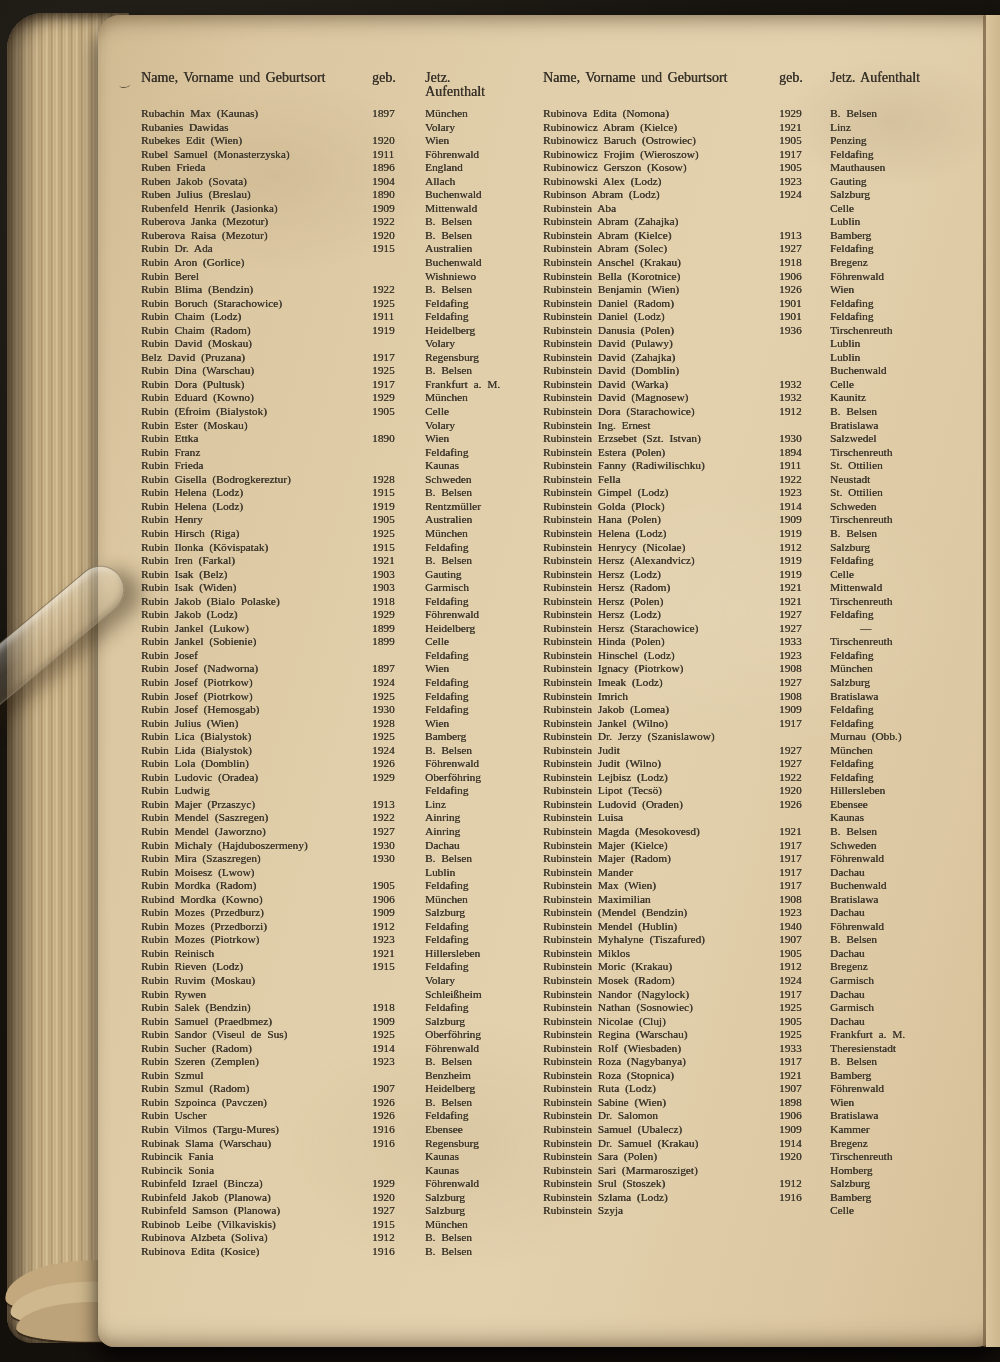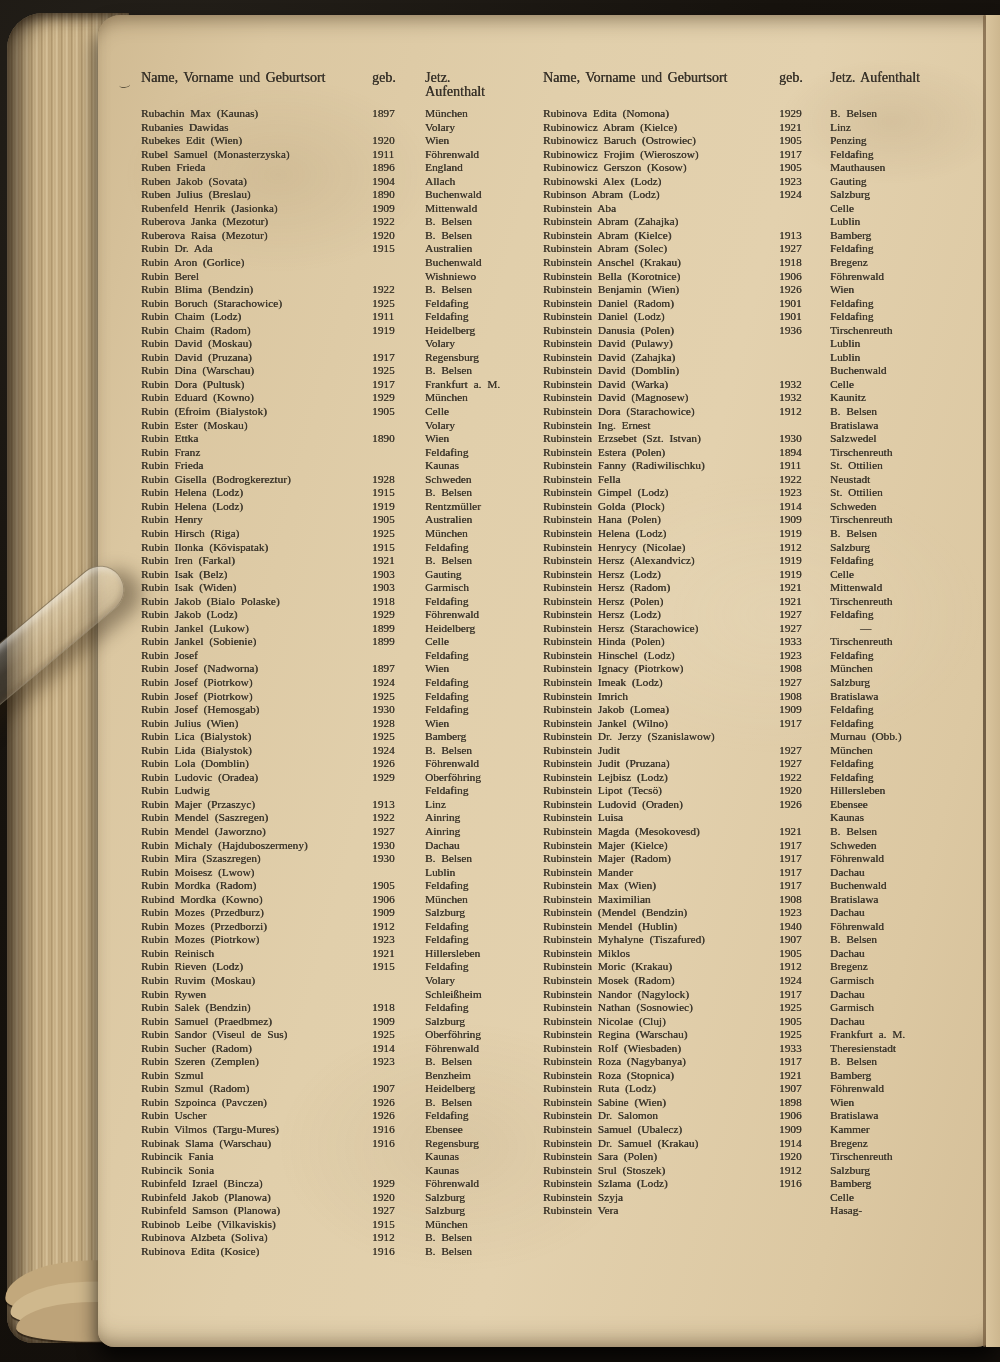--- a/index.html
+++ b/index.html
@@ -205,21 +205,21 @@
     <span class="c-ort">Heidelberg</span>
   </div>
 
   <div class="row">
     <span class="c-name">Rubin David (Moskau)</span>
     <span class="c-geb"></span>
     <span class="c-ort">Volary</span>
   </div>
 
   <div class="row">
-    <span class="c-name">Rubin David (Pruzana)</span>
+    <span class="c-name">Belz David (Pruzana)</span>
     <span class="c-geb">1917</span>
     <span class="c-ort">Regensburg</span>
   </div>
 
   <div class="row">
     <span class="c-name">Rubin Dina (Warschau)</span>
     <span class="c-geb">1925</span>
     <span class="c-ort">B. Belsen</span>
   </div>
 
@@ -905,21 +905,21 @@
     <span class="c-ort">Murnau (Obb.)</span>
   </div>
 
   <div class="row">
     <span class="c-name">Rubinstein Judit</span>
     <span class="c-geb">1927</span>
     <span class="c-ort">München</span>
   </div>
 
   <div class="row">
-    <span class="c-name">Rubinstein Judit (Pruzana)</span>
+    <span class="c-name">Rubinstein Judit (Wilno)</span>
     <span class="c-geb">1927</span>
     <span class="c-ort">Feldafing</span>
   </div>
 
   <div class="row">
     <span class="c-name">Rubinstein Lejbisz (Lodz)</span>
     <span class="c-geb">1922</span>
     <span class="c-ort">Feldafing</span>
   </div>
 
@@ -1084,42 +1084,42 @@
     <span class="c-geb">1914</span>
     <span class="c-ort">Bregenz</span>
   </div>
 
   <div class="row">
     <span class="c-name">Rubinstein Sara (Polen)</span>
     <span class="c-geb">1920</span>
     <span class="c-ort">Tirschenreuth</span>
   </div>
 
+  <div class="row">
+    <span class="c-name">Rubinstein Sari (Marmarosziget)</span>
+    <span class="c-geb"></span>
+    <span class="c-ort">Homberg</span>
+  </div>
 
   <div class="row">
     <span class="c-name">Rubinstein Srul (Stoszek)</span>
     <span class="c-geb">1912</span>
     <span class="c-ort">Salzburg</span>
   </div>
 
   <div class="row">
     <span class="c-name">Rubinstein Szlama (Lodz)</span>
     <span class="c-geb">1916</span>
     <span class="c-ort">Bamberg</span>
   </div>
 
   <div class="row">
     <span class="c-name">Rubinstein Szyja</span>
     <span class="c-geb"></span>
     <span class="c-ort">Celle</span>
   </div>
 
-  <div class="row">
-    <span class="c-name">Rubinstein Vera</span>
-    <span class="c-geb"></span>
-    <span class="c-ort">Hasag-</span>
-  </div>
 
 </div>
   </div>
 
   <div class="stick"></div>
 </div>
 
 </body></html>

